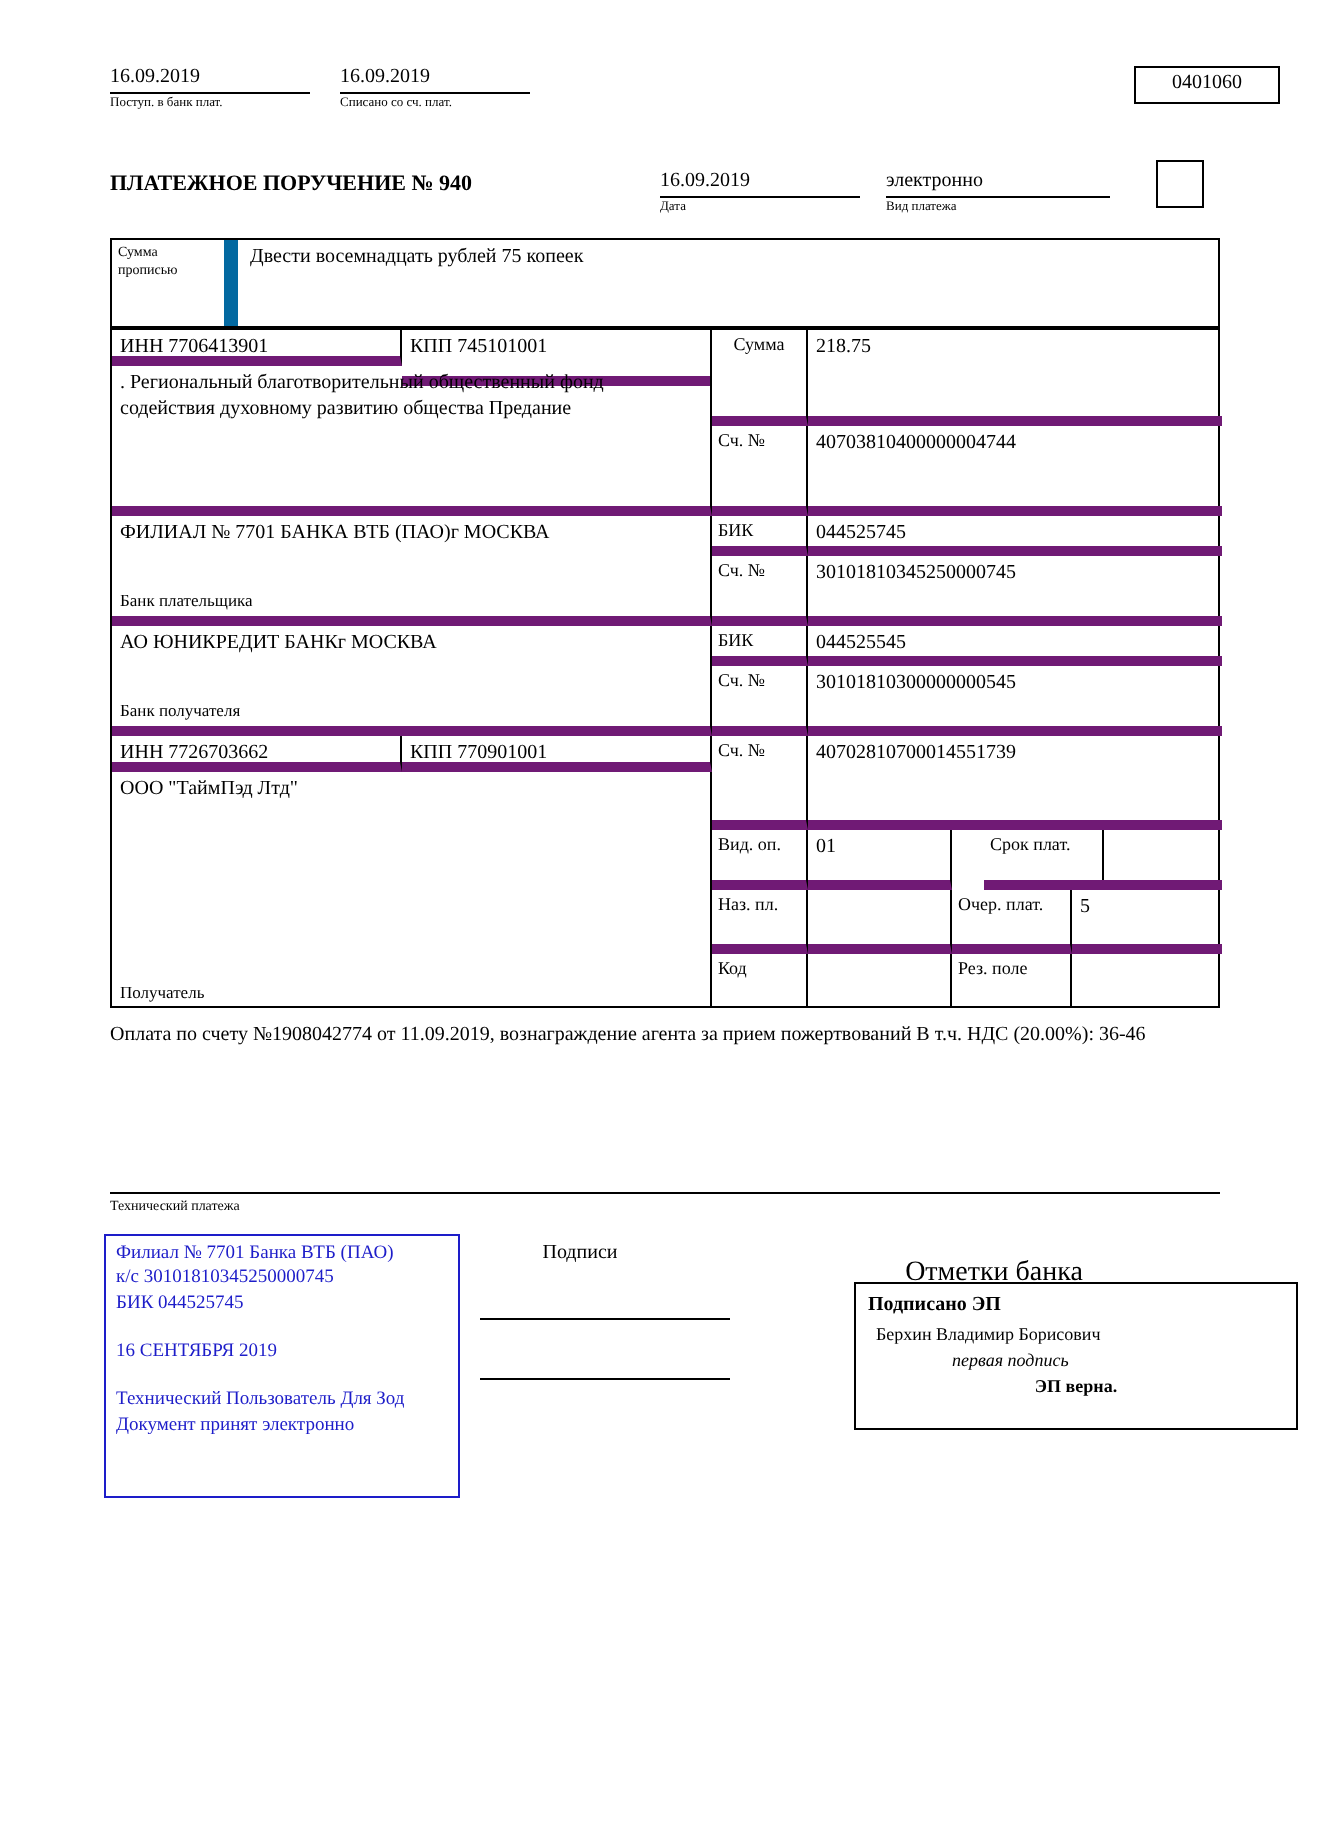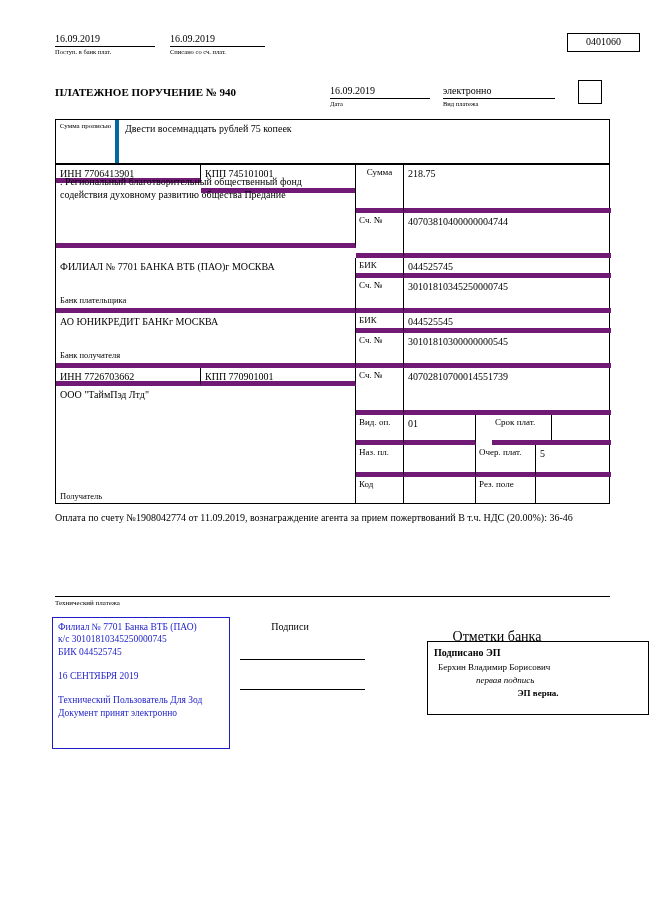--- a/index.html
+++ b/index.html
@@ -16,35 +16,35 @@
   .form-code-box { position:absolute; top:33px; left:567px; width:73px; height:19px; border:1px solid #000; font-size:10px; text-align:center; padding-top:2px; }
 
   
   .header-row { display:flex; margin-top:30px; align-items:flex-start; }
   .doc-title { width:275px; font-weight:bold; font-size:11px; padding-top:1px; }
   .hdr-date { margin-right:13px; }
   .small-box { position:absolute; top:80px; left:578px; width:24px; height:24px; border:1px solid #000; }
 
   
   .amount-table { display:flex; width:555px; height:45px; border:1px solid #000; margin-top:12px; }
-  .amount-label { width:63px; border-right:4px solid #0369a1; font-size:7px; line-height:1.35; padding:2px 3px;text-align:center; }
+  .amount-label { width:63px; border-right:7px solid #0369a1; font-size:7px; line-height:1.35; padding:2px 3px; }
   .amount-value { flex:1; font-size:10px; padding:3px 6px; }
 
   
   .main-table { position:relative; width:555px; height:340px; border:1px solid #000; font-size:10px; }
   .cell { position:absolute; padding:2px 4px; overflow:hidden; line-height:1.3; }
   .bR { border-right:1px solid #000; }
   .bB { border-bottom:5px solid #701a75; }
   .block { display:flex; flex-direction:column; justify-content:space-between; }
   .blk-caption { font-size:8.5px; }
   .sublbl { font-size:9px; line-height:1.2; padding:2px 3px; }
 
   .c-inn1{left:0;top:0;width:145px;height:18px;}
   .c-kpp1{left:145px;top:0;width:155px;height:28px;}
-  .c-payer{left:0;top:8px;width:300px;height:75px;gap:48px;}
+  .c-payer{left:0;top:18px;width:300px;height:75px;gap:48px;}
   .c-sumlbl{left:300px;top:0;width:48px;height:48px;text-align:center;}
   .c-sumval{left:348px;top:0;width:207px;height:48px;}
   .c-acc1l{left:300px;top:48px;width:48px;height:45px;}
   .c-acc1v{left:348px;top:48px;width:207px;height:45px;}
   .c-bank1{left:0;top:93px;width:300px;height:55px;}
   .c-bik1l{left:300px;top:93px;width:48px;height:20px;}
   .c-bik1v{left:348px;top:93px;width:207px;height:20px;}
   .c-acc2l{left:300px;top:113px;width:48px;height:35px;}
   .c-acc2v{left:348px;top:113px;width:207px;height:35px;}
   .c-bank2{left:0;top:148px;width:300px;height:55px;}

